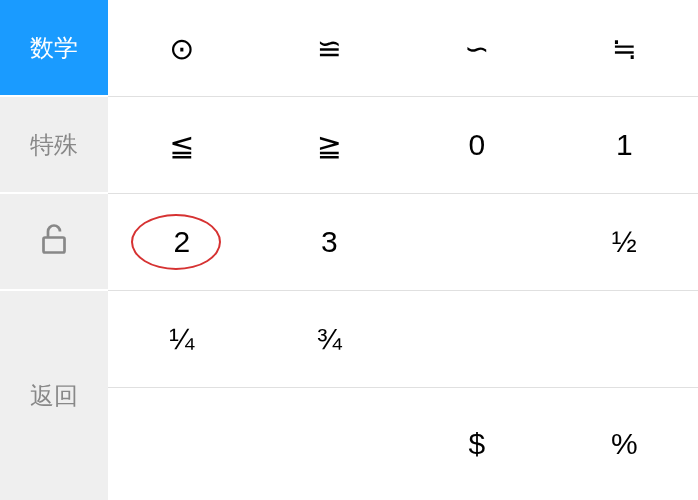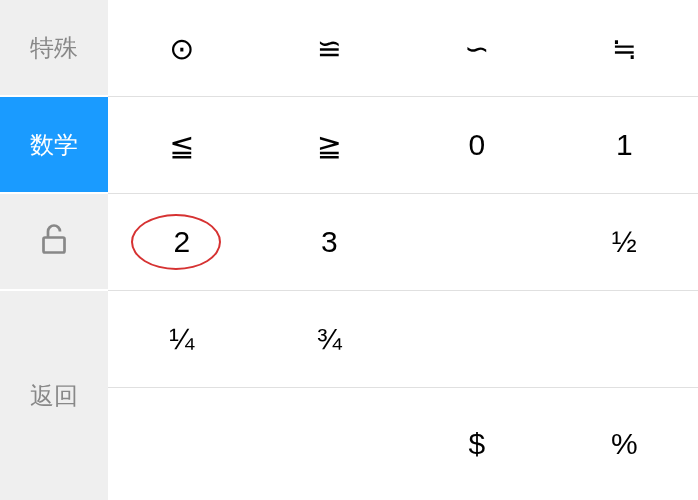--- a/index.html
+++ b/index.html
@@ -81,25 +81,25 @@
       pointer-events: none;
       left: 46%;
       top: 50%;
       transform: translate(-50%, -50%);
     }
   </style>
 </head>
 <body>
 
 <div class="sidebar">
+  <div class="sidebar-item active">
+    <span>数学</span>
+  </div>
   <div class="sidebar-item">
     <span>特殊</span>
-  </div>
-  <div class="sidebar-item active">
-    <span>数学</span>
   </div>
   <div class="sidebar-item">
     <span class="lock-icon">
       <svg viewBox="0 0 24 24" fill="none" stroke="#888888" stroke-width="1.8">
         <rect x="5" y="11" width="14" height="10" rx="1"></rect>
         <path d="M8 11 V7 a4 4 0 0 1 8 0"></path>
       </svg>
     </span>
   </div>
   <div class="sidebar-item">

